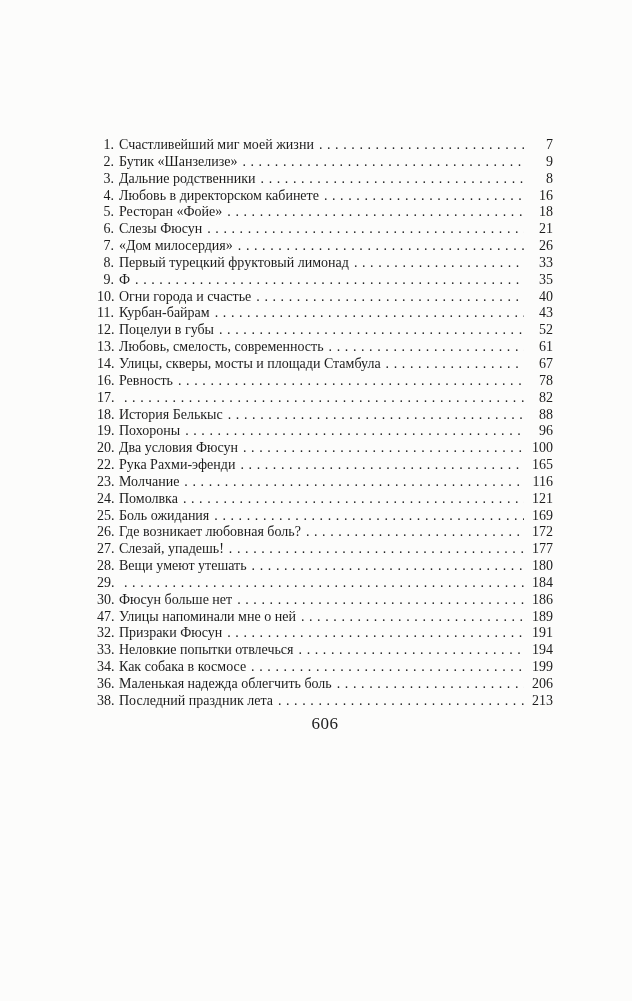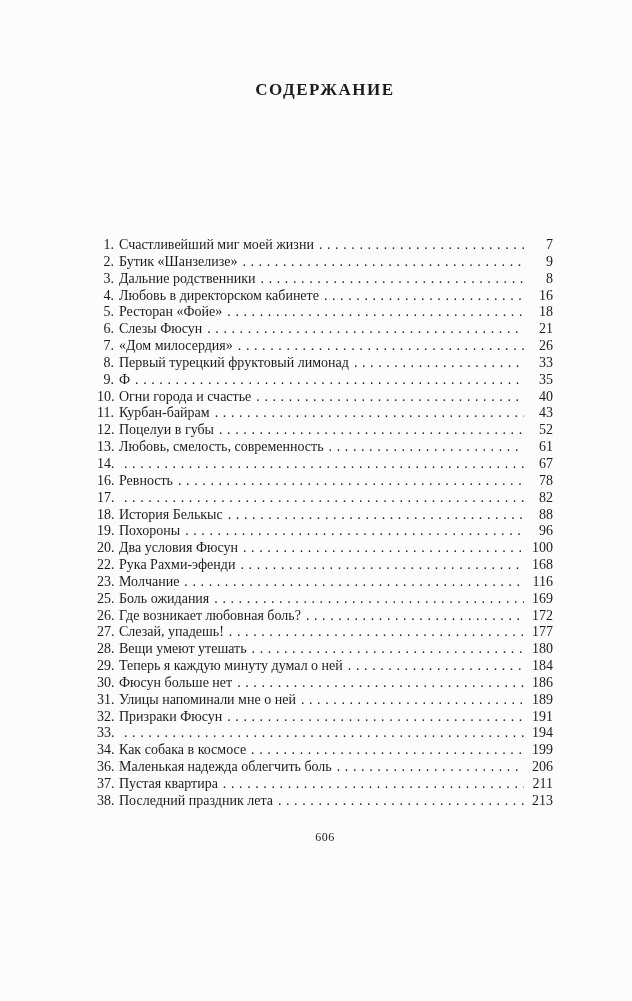--- a/index.html
+++ b/index.html
@@ -64,32 +64,31 @@
     content: "...........................................................................";
     letter-spacing: 4.6px;
   }
   .pg {
     flex: 0 0 auto;
     min-width: 24px;
     text-align: right;
     padding-left: 3px;
   }
   .folio {
-    margin-top: 20px;
+    margin-top: 4px;
     text-align: center;
-    font-size: 12px;
+    font-size: 17px;
     letter-spacing: 0.5px;
   }
 </style>
 </head>
 <body>
 
 <div class="page">
   <div class="content">
-    <div class="book-title">СОДЕРЖАНИЕ</div>
 
     <div class="toc-list">
   <div class="row">
     <span class="num">1.</span>
     <span class="ttl">Счастливейший миг моей жизни</span>
     <span class="dots"></span>
     <span class="pg">7</span>
   </div>
 
   <div class="row">
@@ -171,20 +170,21 @@
 
   <div class="row">
     <span class="num">13.</span>
     <span class="ttl">Любовь, смелость, современность</span>
     <span class="dots"></span>
     <span class="pg">61</span>
   </div>
 
   <div class="row">
     <span class="num">14.</span>
+    <span class="ttl">Улицы, скверы, мосты и площади Стамбула</span>
     <span class="dots"></span>
     <span class="pg">67</span>
   </div>
 
 
   <div class="row">
     <span class="num">16.</span>
     <span class="ttl">Ревность</span>
     <span class="dots"></span>
     <span class="pg">78</span>
@@ -215,30 +215,36 @@
     <span class="ttl">Два условия Фюсун</span>
     <span class="dots"></span>
     <span class="pg">100</span>
   </div>
 
 
   <div class="row">
     <span class="num">22.</span>
     <span class="ttl">Рука Рахми-эфенди</span>
     <span class="dots"></span>
-    <span class="pg">168</span>
+    <span class="pg">165</span>
   </div>
 
   <div class="row">
     <span class="num">23.</span>
     <span class="ttl">Молчание</span>
     <span class="dots"></span>
     <span class="pg">116</span>
   </div>
 
+  <div class="row">
+    <span class="num">24.</span>
+    <span class="ttl">Помолвка</span>
+    <span class="dots"></span>
+    <span class="pg">121</span>
+  </div>
 
   <div class="row">
     <span class="num">25.</span>
     <span class="ttl">Боль ожидания</span>
     <span class="dots"></span>
     <span class="pg">169</span>
   </div>
 
   <div class="row">
     <span class="num">26.</span>
@@ -256,73 +262,67 @@
 
   <div class="row">
     <span class="num">28.</span>
     <span class="ttl">Вещи умеют утешать</span>
     <span class="dots"></span>
     <span class="pg">180</span>
   </div>
 
   <div class="row">
     <span class="num">29.</span>
-    <span class="ttl">Теперь я каждую минуту думал о ней</span>
     <span class="dots"></span>
     <span class="pg">184</span>
   </div>
 
   <div class="row">
     <span class="num">30.</span>
     <span class="ttl">Фюсун больше нет</span>
     <span class="dots"></span>
     <span class="pg">186</span>
   </div>
 
   <div class="row">
-    <span class="num">31.</span>
+    <span class="num">47.</span>
     <span class="ttl">Улицы напоминали мне о ней</span>
     <span class="dots"></span>
     <span class="pg">189</span>
   </div>
 
   <div class="row">
     <span class="num">32.</span>
     <span class="ttl">Призраки Фюсун</span>
     <span class="dots"></span>
     <span class="pg">191</span>
   </div>
 
   <div class="row">
     <span class="num">33.</span>
+    <span class="ttl">Неловкие попытки отвлечься</span>
     <span class="dots"></span>
     <span class="pg">194</span>
   </div>
 
   <div class="row">
     <span class="num">34.</span>
     <span class="ttl">Как собака в космосе</span>
     <span class="dots"></span>
     <span class="pg">199</span>
   </div>
 
 
   <div class="row">
     <span class="num">36.</span>
     <span class="ttl">Маленькая надежда облегчить боль</span>
     <span class="dots"></span>
     <span class="pg">206</span>
   </div>
 
-  <div class="row">
-    <span class="num">37.</span>
-    <span class="ttl">Пустая квартира</span>
-    <span class="dots"></span>
-    <span class="pg">211</span>
-  </div>
 
   <div class="row">
     <span class="num">38.</span>
     <span class="ttl">Последний праздник лета</span>
     <span class="dots"></span>
     <span class="pg">213</span>
   </div>
 </div>
 
     <div class="folio">606</div>

